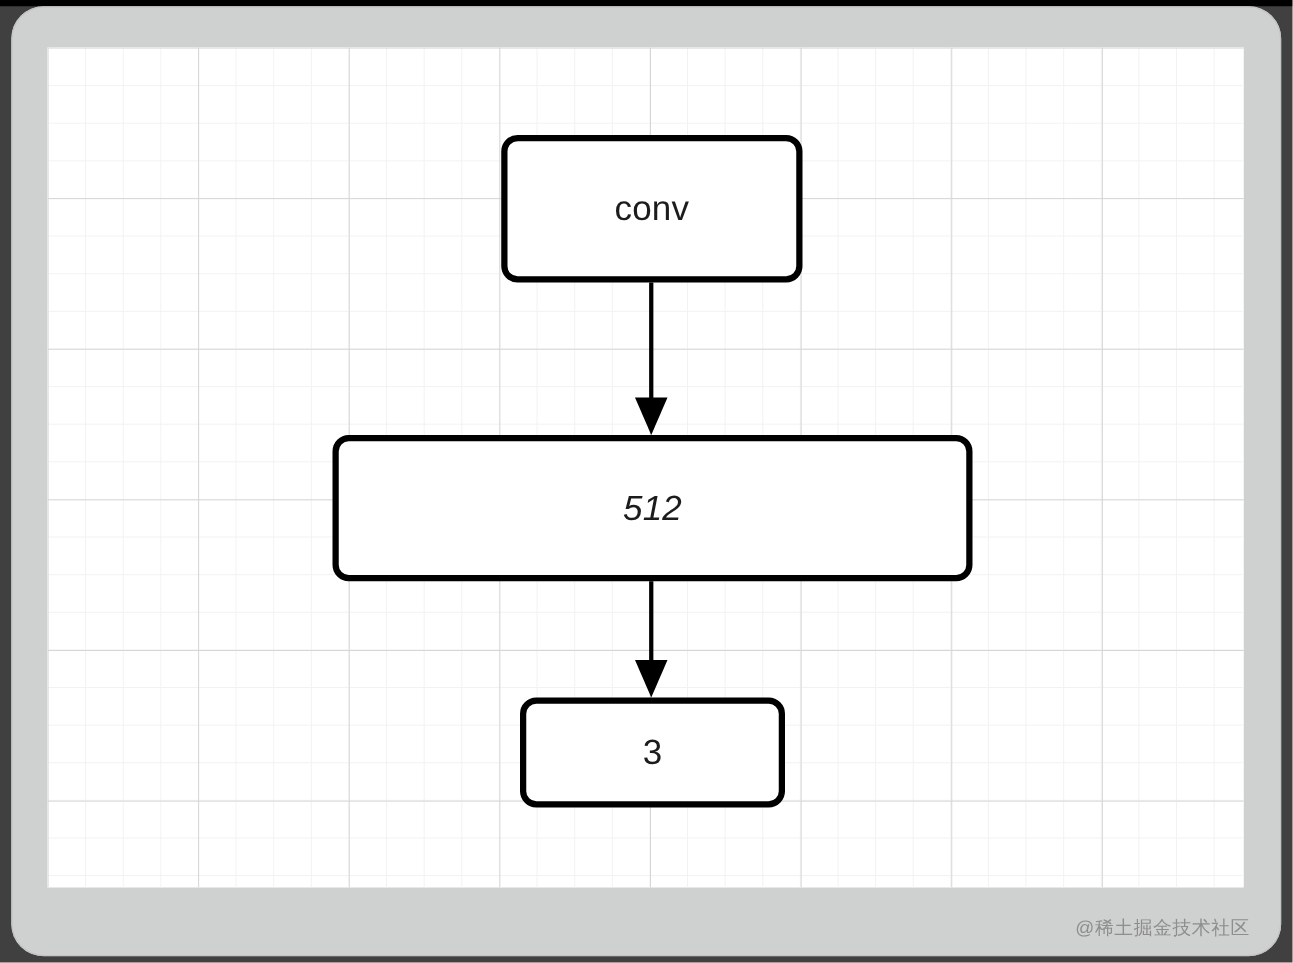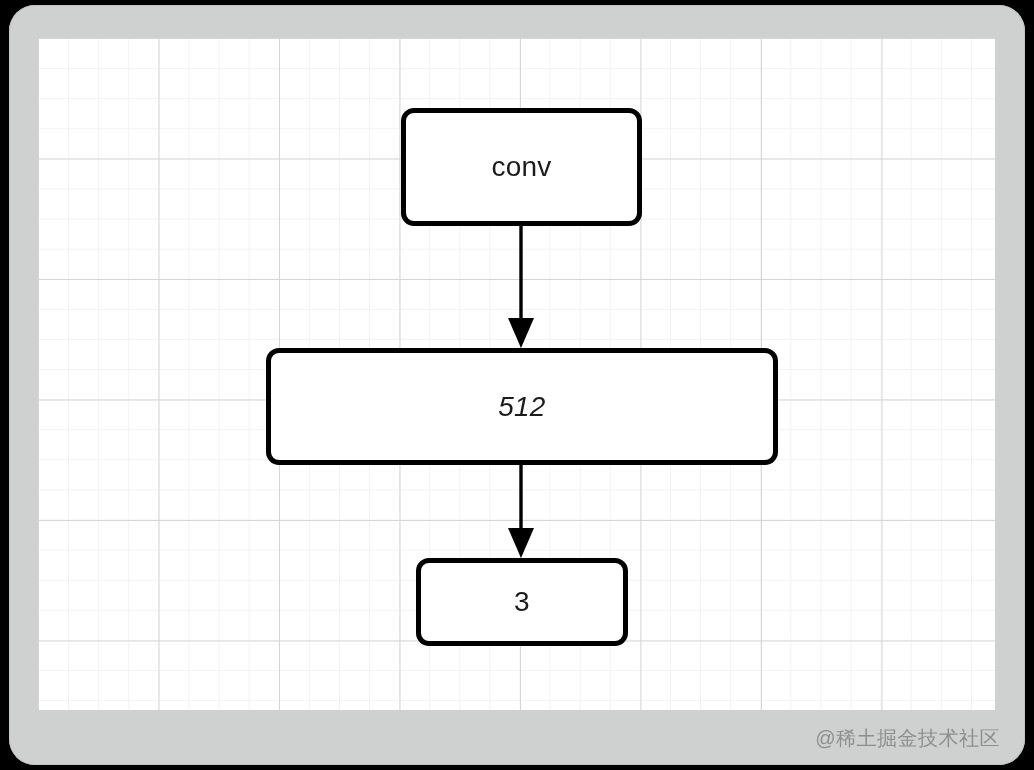--- a/index.html
+++ b/index.html
@@ -12,21 +12,21 @@
     height: 770px;
     font-family: "Liberation Sans", "DejaVu Sans", sans-serif;
     overflow: hidden;
   }
 
   
   #screen {
     position: relative;
     width: 1034px;
     height: 770px;
-    background: #000000;
+    background: #404040;
     overflow: hidden;
   }
 
   
   #top-edge {
     position: absolute;
     left: 0;
     top: 0;
     width: 1034px;
     height: 5px;
@@ -107,21 +107,21 @@
     overflow: visible;
   }
   #edge-1 { left: 0; top: 0; width: 1034px; height: 770px; }
 
   
   #watermark {
     position: absolute;
     right: 34px;
     bottom: 18px;
     font-family: "Liberation Sans", "DejaVu Sans", sans-serif;
-    font-size: 20px;
+    font-size: 15px;
     color: #8e8e8e;
     letter-spacing: 0.5px;
     white-space: nowrap;
     user-select: none;
   }
 </style>
 </head>
 <body>
 
 <div id="screen">

